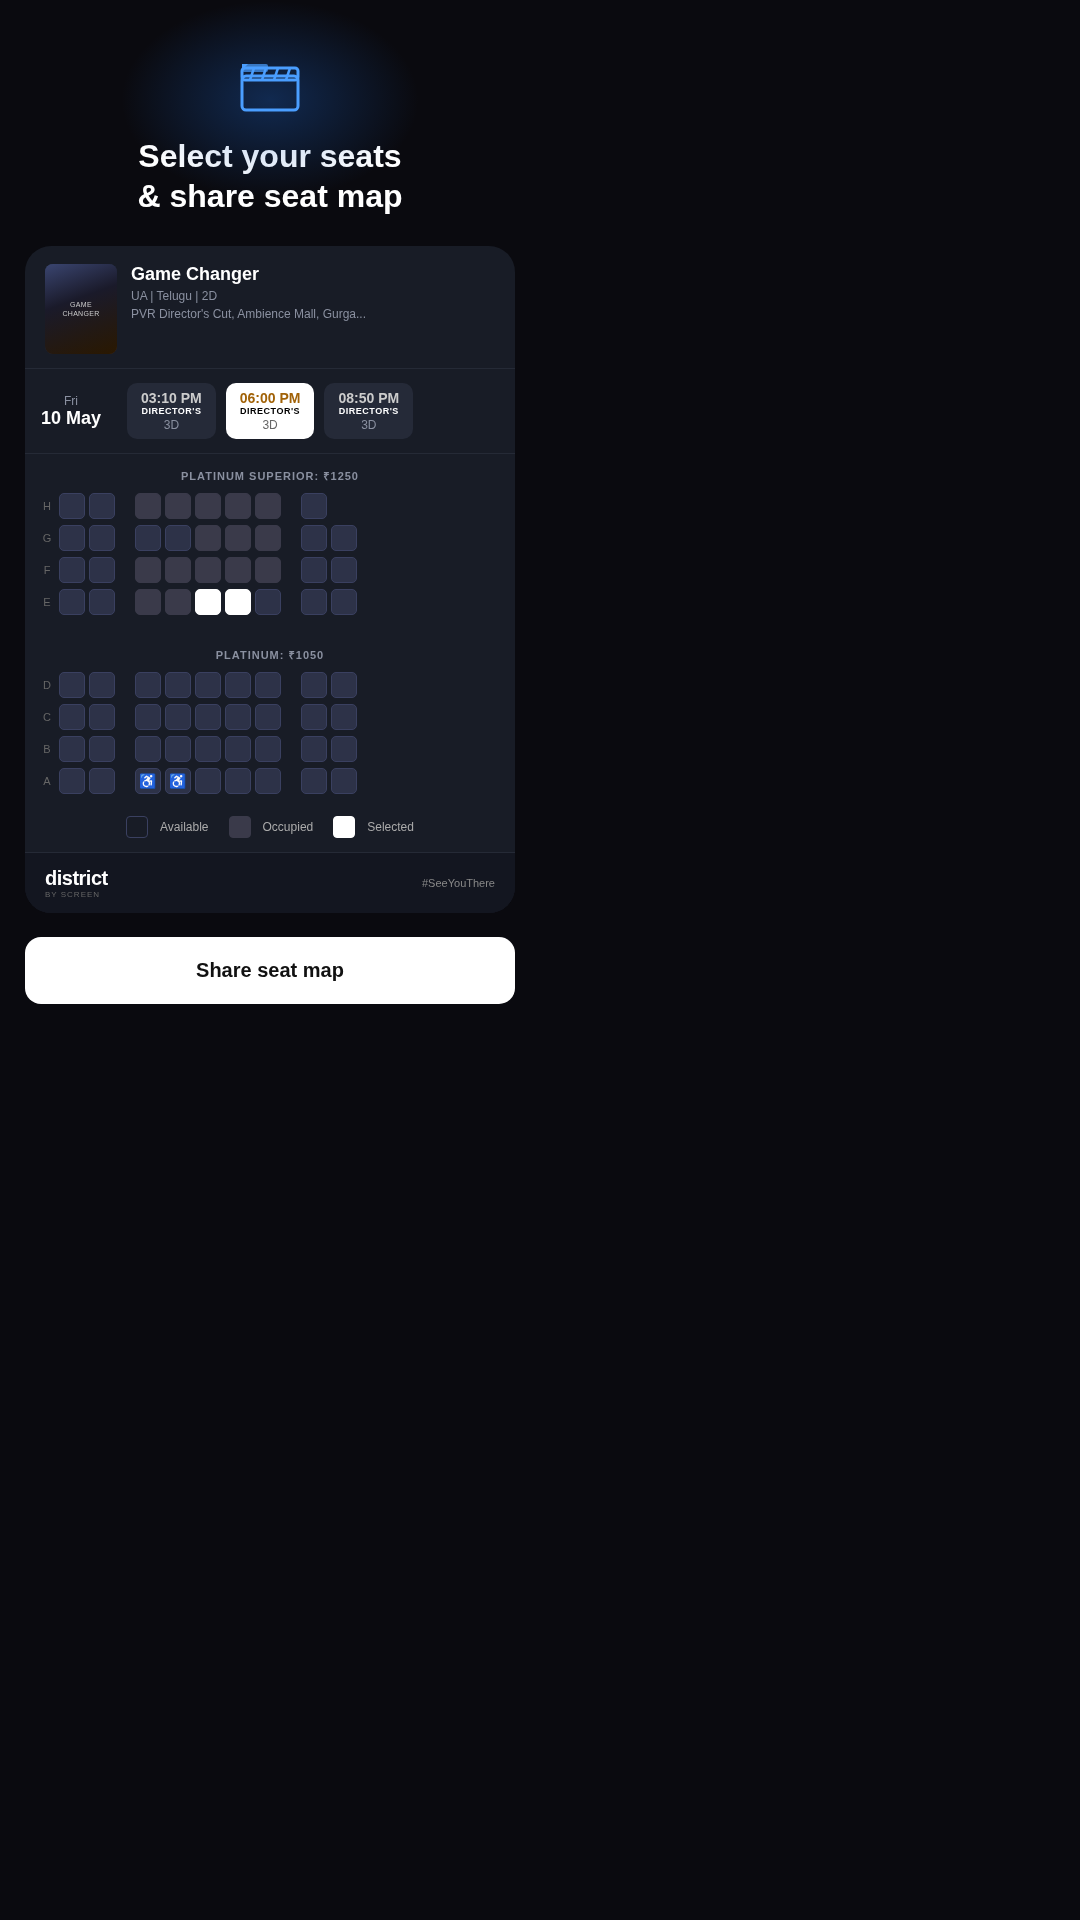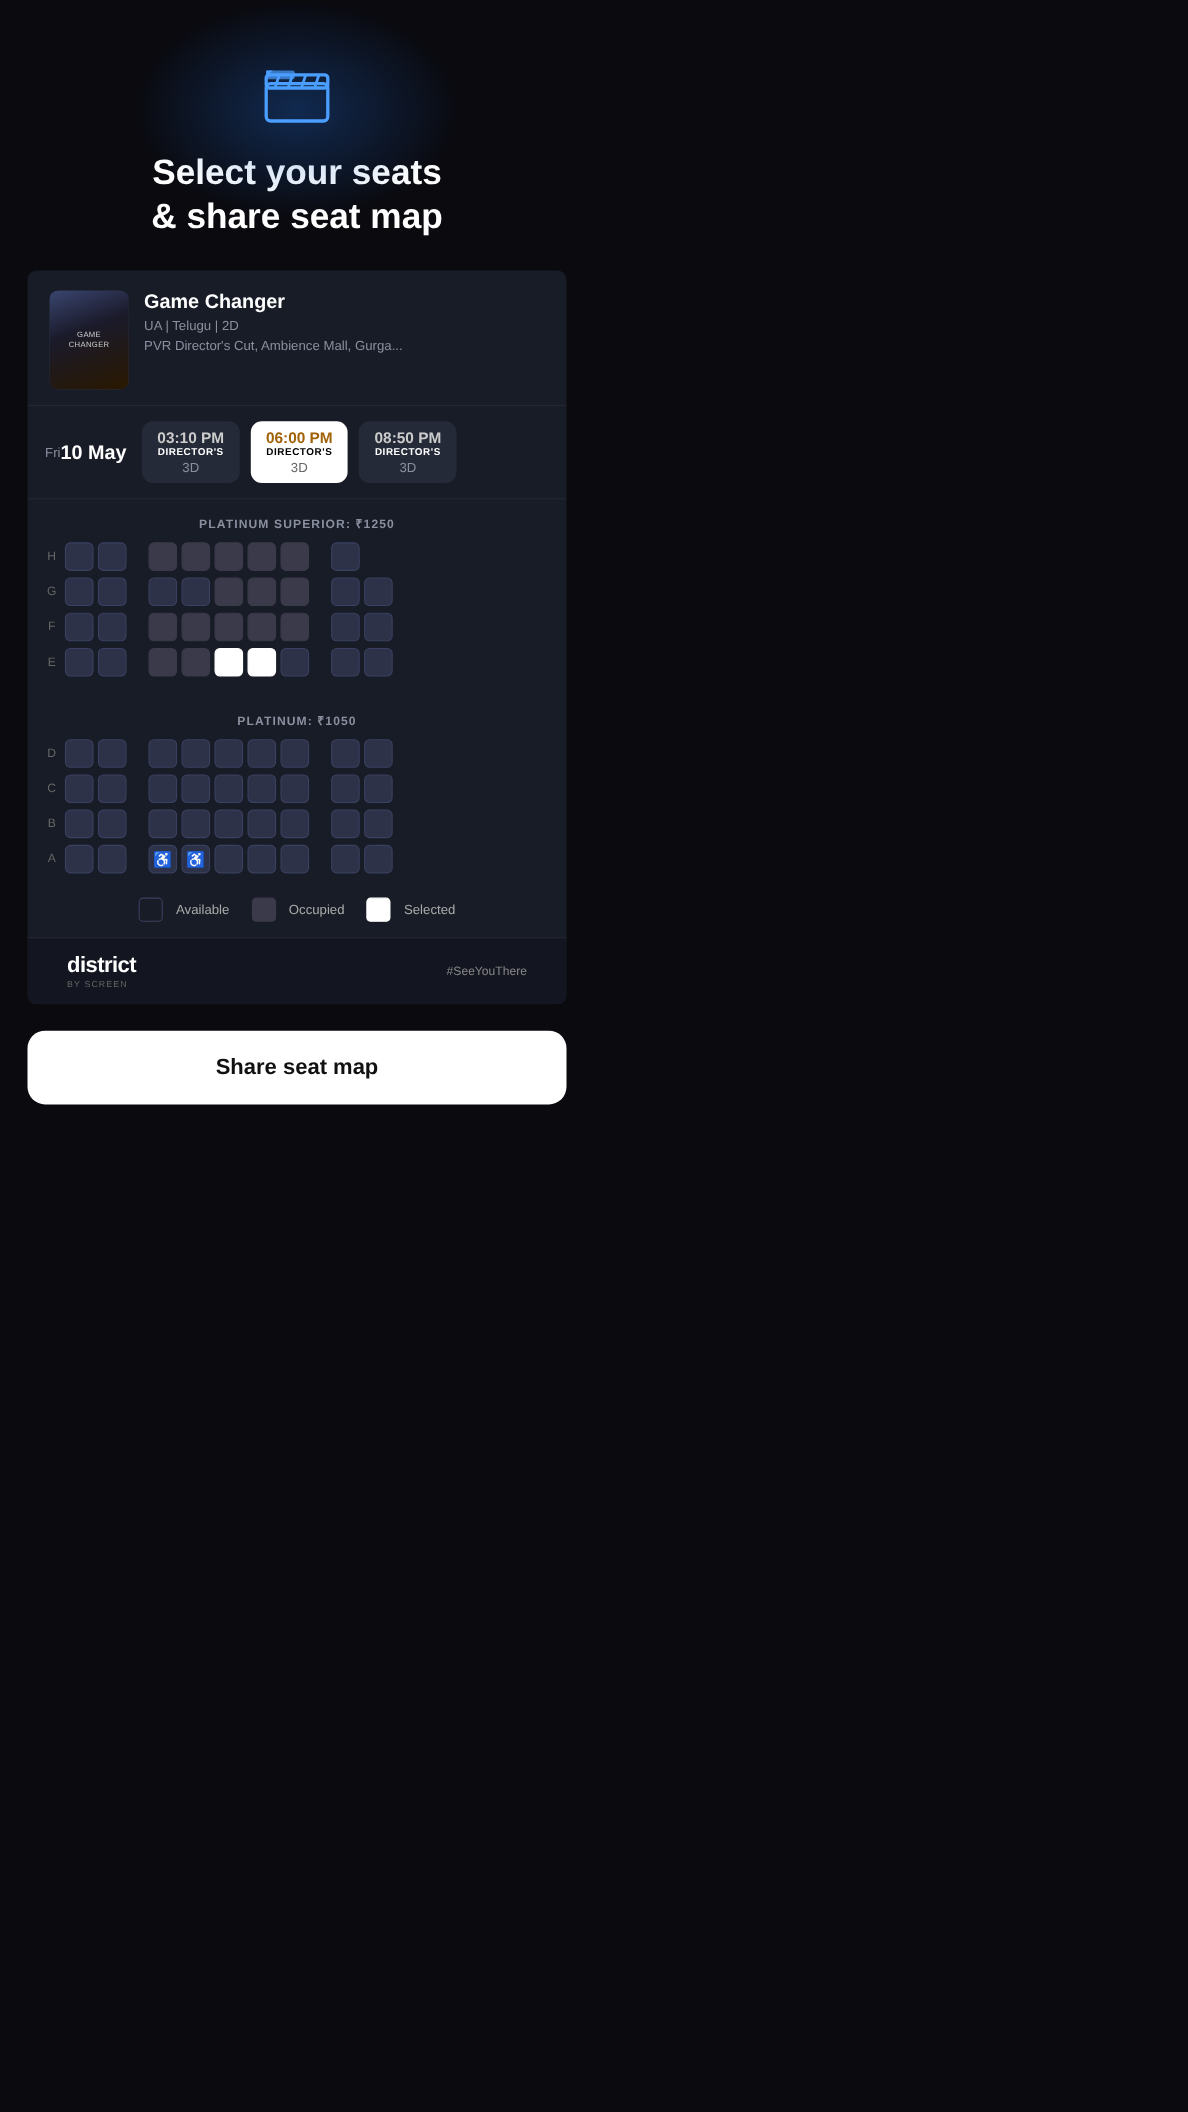--- a/index.html
+++ b/index.html
@@ -42,21 +42,21 @@
     }
     .headline {
       font-size: 32px;
       font-weight: 700;
       line-height: 1.25;
       color: #fff;
     }
     .card {
       width: 490px;
       background: #181c26;
-      border-radius: 8px;
+      border-radius: 26px;
       overflow: hidden;
       margin: 0 auto;
     }
     .movie-info {
       padding: 18px 20px 14px;
       display: flex;
       align-items: flex-start;
       gap: 14px;
       border-bottom: 1px solid #252a36;
     }
@@ -100,24 +100,24 @@
     }
     .showtime-row {
       padding: 14px 16px;
       display: flex;
       align-items: center;
       gap: 10px;
       border-bottom: 1px solid #252a36;
     }
     .date-block {
       display: flex;
-      flex-direction: row;
+      flex-direction: column;
       align-items: center;
       min-width: 44px;
-      margin-right: 4px;
+      margin-right: 16px;
     }
     .date-day { font-size: 12px; color: #8a90a0; }
     .date-num { font-size: 18px; font-weight: 700; color: #fff; }
     .time-btn {
       display: flex;
       flex-direction: column;
       align-items: center;
       padding: 7px 14px;
       border-radius: 10px;
       cursor: pointer;
@@ -234,21 +234,21 @@
     .legend-seat.occupied {
       background: #3a3a4a;
       border: 1.5px solid #3a3a4a;
     }
     .legend-seat.selected {
       background: #fff;
       border: 1.5px solid #fff;
     }
     .card-footer {
       background: #131620;
-      padding: 14px 36px;
+      padding: 14px 20px;
       display: flex;
       align-items: center;
       justify-content: space-between;
       border-top: 1px solid #252a36;
     }
     .district-logo {
       display: flex;
       flex-direction: column;
     }
     .district-text {

